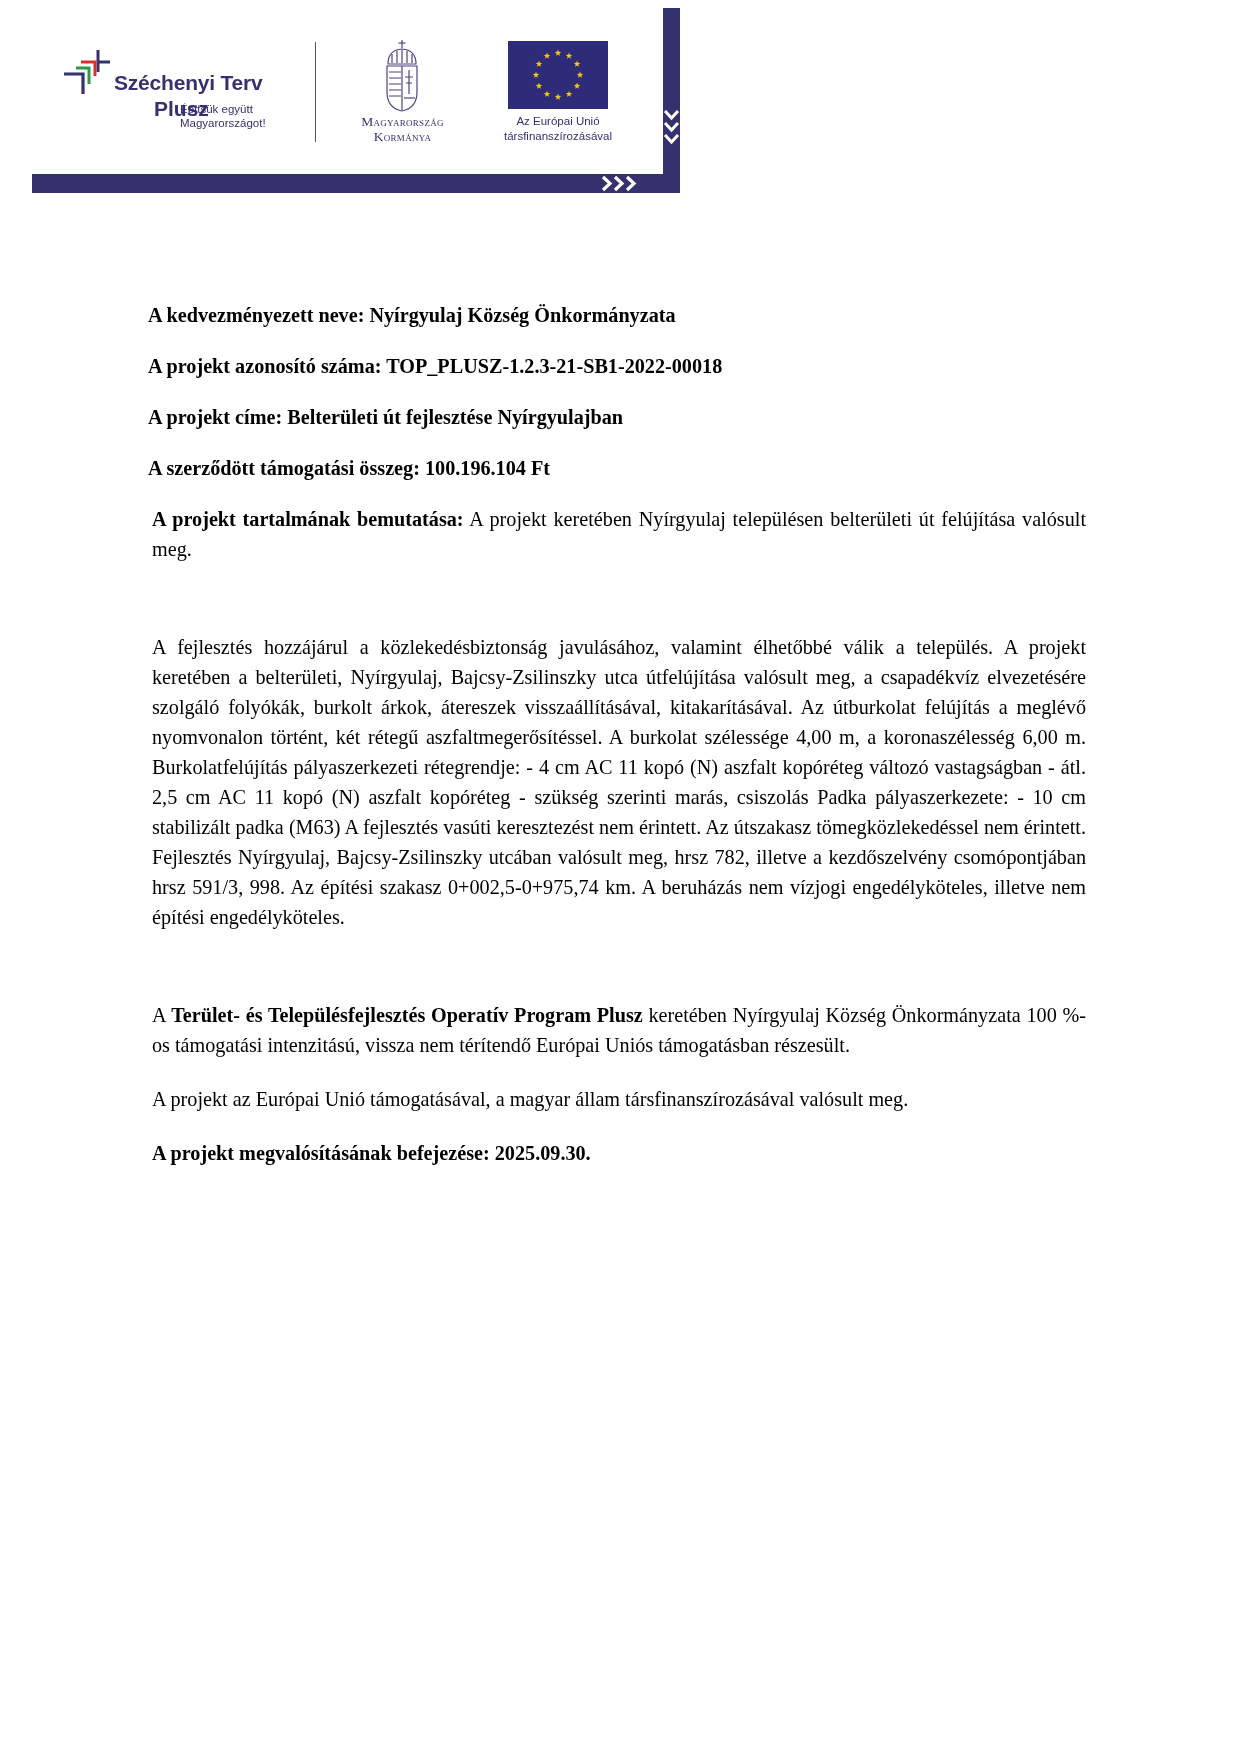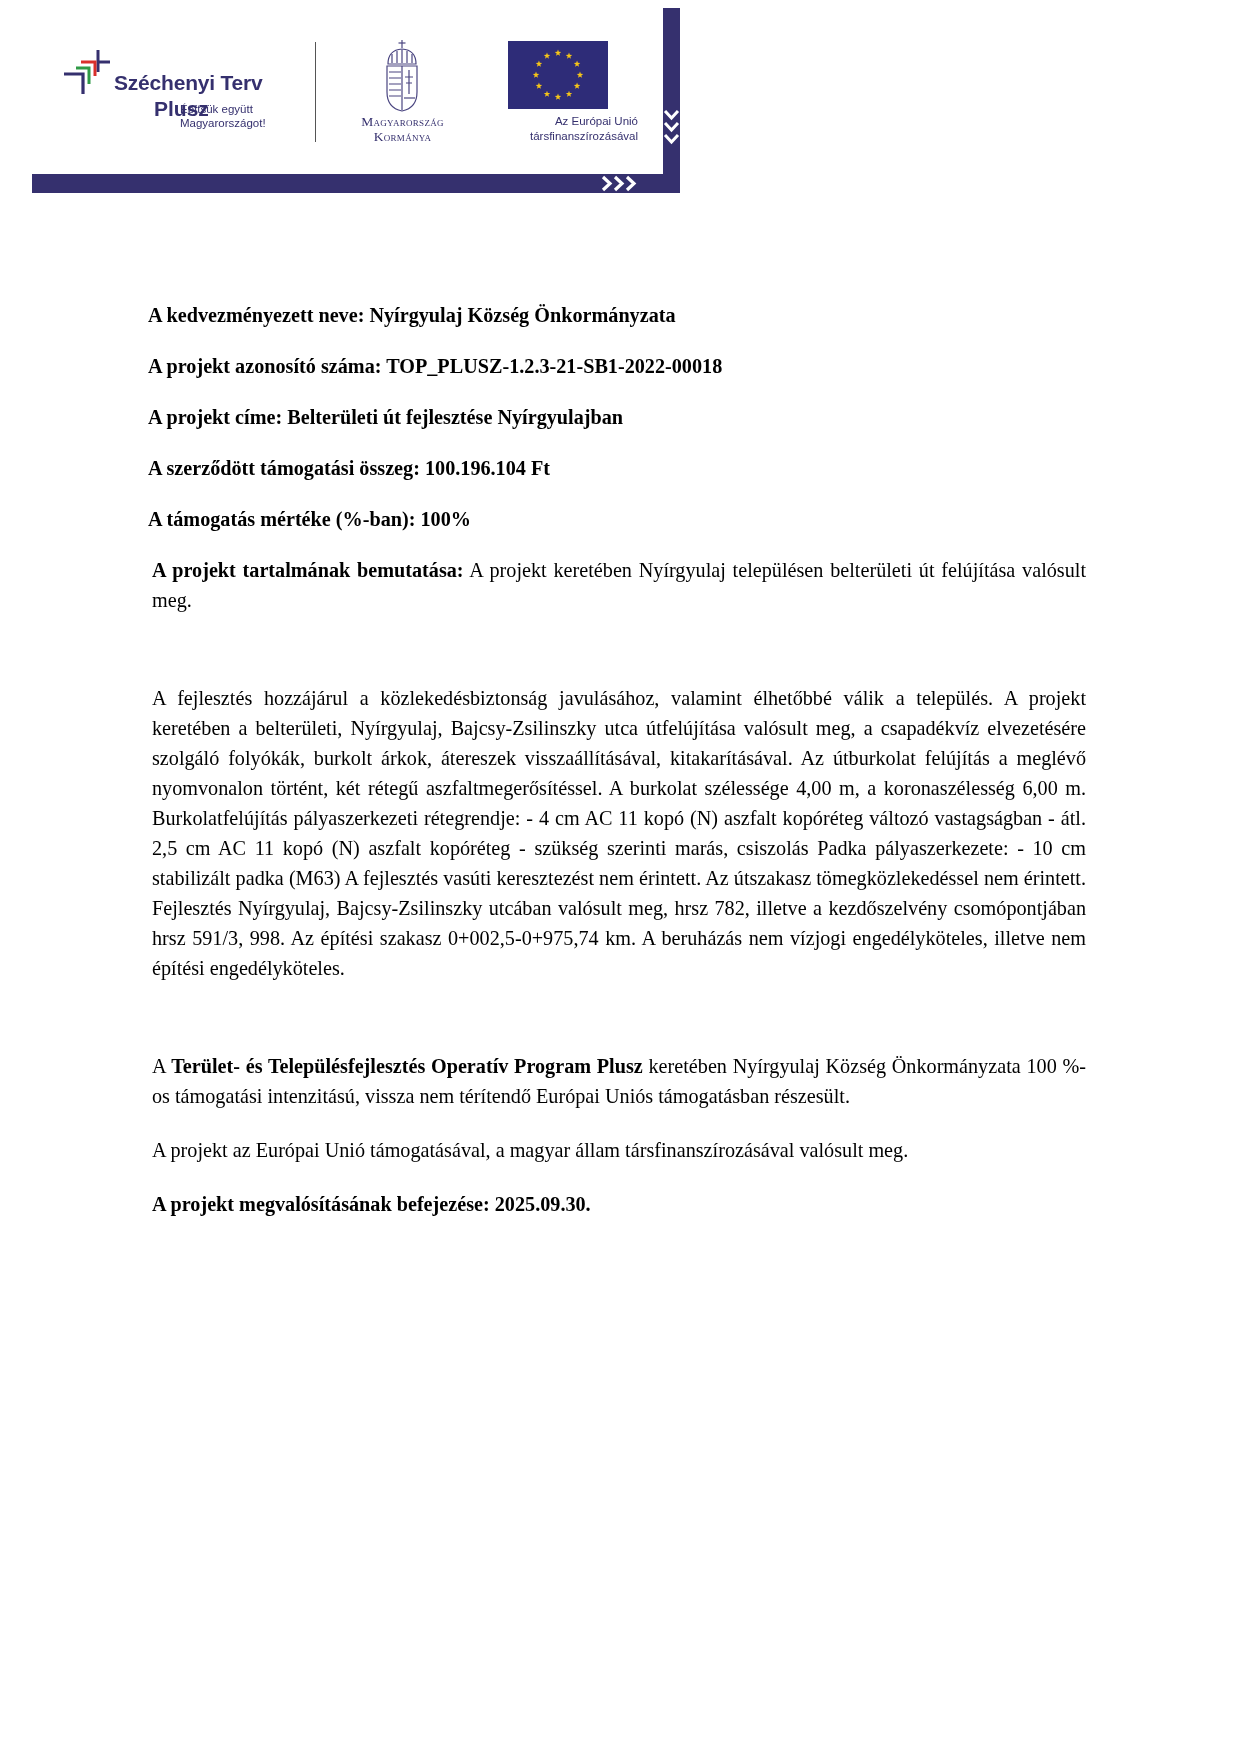--- a/index.html
+++ b/index.html
@@ -17,21 +17,21 @@
     .szt-plusz { position: absolute; left: 114px; top: 97px; font-family: "Liberation Sans", sans-serif; font-weight: bold; font-size: 21px; color: #35306e; margin-left: 40px; }
     .szt-slogan { position: absolute; left: 180px; top: 102px; font-family: "Liberation Sans", sans-serif; font-size: 11.5px; color: #35306e; line-height: 14px; }
     .szt-slogan div { white-space: nowrap; }
 
     .divider-v { position: absolute; left: 315px; top: 42px; width: 1px; height: 100px; background: #555; }
 
     .coat { position: absolute; left: 384px; top: 40px; width: 36px; height: 72px; }
     .gov-label { position: absolute; left: 335px; top: 114px; width: 135px; text-align: center; font-family: "Liberation Serif", serif; font-size: 13.5px; color: #35306e; line-height: 15px; letter-spacing: 0.3px; }
 
     .eu-flag { position: absolute; left: 508px; top: 41px; width: 100px; height: 68px; background: #2e2c78; }
-    .eu-label { position: absolute; left: 478px; top: 114px; width: 160px; text-align: right; font-family: "Liberation Sans", sans-serif; font-size: 11.5px; color: #35306e; line-height: 15px; }
+    .eu-label { position: absolute; left: 478px; top: 114px; width: 160px; text-align: center; font-family: "Liberation Sans", sans-serif; font-size: 11.5px; color: #35306e; line-height: 15px; }
 
     
     .content { position: absolute; left: 148px; top: 298px; width: 942px; }
     .field { font-weight: bold; font-size: 20.2px; margin: 0; height: 51px; line-height: 34px; white-space: nowrap; }
     .para { font-size: 20.2px; line-height: 30px; text-align: justify; margin: 4px; }
     .para b { font-weight: bold; }
   </style>
 </head>
 <body>
 
@@ -132,24 +132,20 @@
     <span>TOP_PLUSZ-1.2.3-21-SB1-2022-00018</span>
   </p>
   <p class="field">
     <span>A projekt címe:</span>
     <span>Belterületi út fejlesztése Nyírgyulajban</span>
   </p>
   <p class="field">
     <span>A szerződött támogatási összeg:</span>
     <span>100.196.104 Ft</span>
   </p>
-  <p class="field">
-    <span>A támogatás mértéke (%-ban):</span>
-    <span>100%</span>
-  </p>
 
   <p class="para" style="margin-top:2px;">
     <b>A projekt tartalmának bemutatása:</b>
     <span>A projekt keretében Nyírgyulaj településen belterületi út felújítása valósult meg.</span>
   </p>
 
   <div style="height:60px;"></div>
 
   <p class="para">A fejlesztés hozzájárul a közlekedésbiztonság javulásához, valamint élhetőbbé válik a település. A projekt keretében a belterületi, Nyírgyulaj, Bajcsy-Zsilinszky utca útfelújítása valósult meg, a csapadékvíz elvezetésére szolgáló folyókák, burkolt árkok, átereszek visszaállításával, kitakarításával. Az útburkolat felújítás a meglévő nyomvonalon történt, két rétegű aszfaltmegerősítéssel. A burkolat szélessége 4,00 m, a koronaszélesség 6,00 m. Burkolatfelújítás pályaszerkezeti rétegrendje: - 4 cm AC 11 kopó (N) aszfalt kopóréteg változó vastagságban - átl. 2,5 cm AC 11 kopó (N) aszfalt kopóréteg - szükség szerinti marás, csiszolás Padka pályaszerkezete: - 10 cm stabilizált padka (M63) A fejlesztés vasúti keresztezést nem érintett. Az útszakasz tömegközlekedéssel nem érintett. Fejlesztés Nyírgyulaj, Bajcsy-Zsilinszky utcában valósult meg, hrsz 782, illetve a kezdőszelvény csomópontjában hrsz 591/3, 998. Az építési szakasz 0+002,5-0+975,74 km. A beruházás nem vízjogi engedélyköteles, illetve nem építési engedélyköteles.</p>
 

